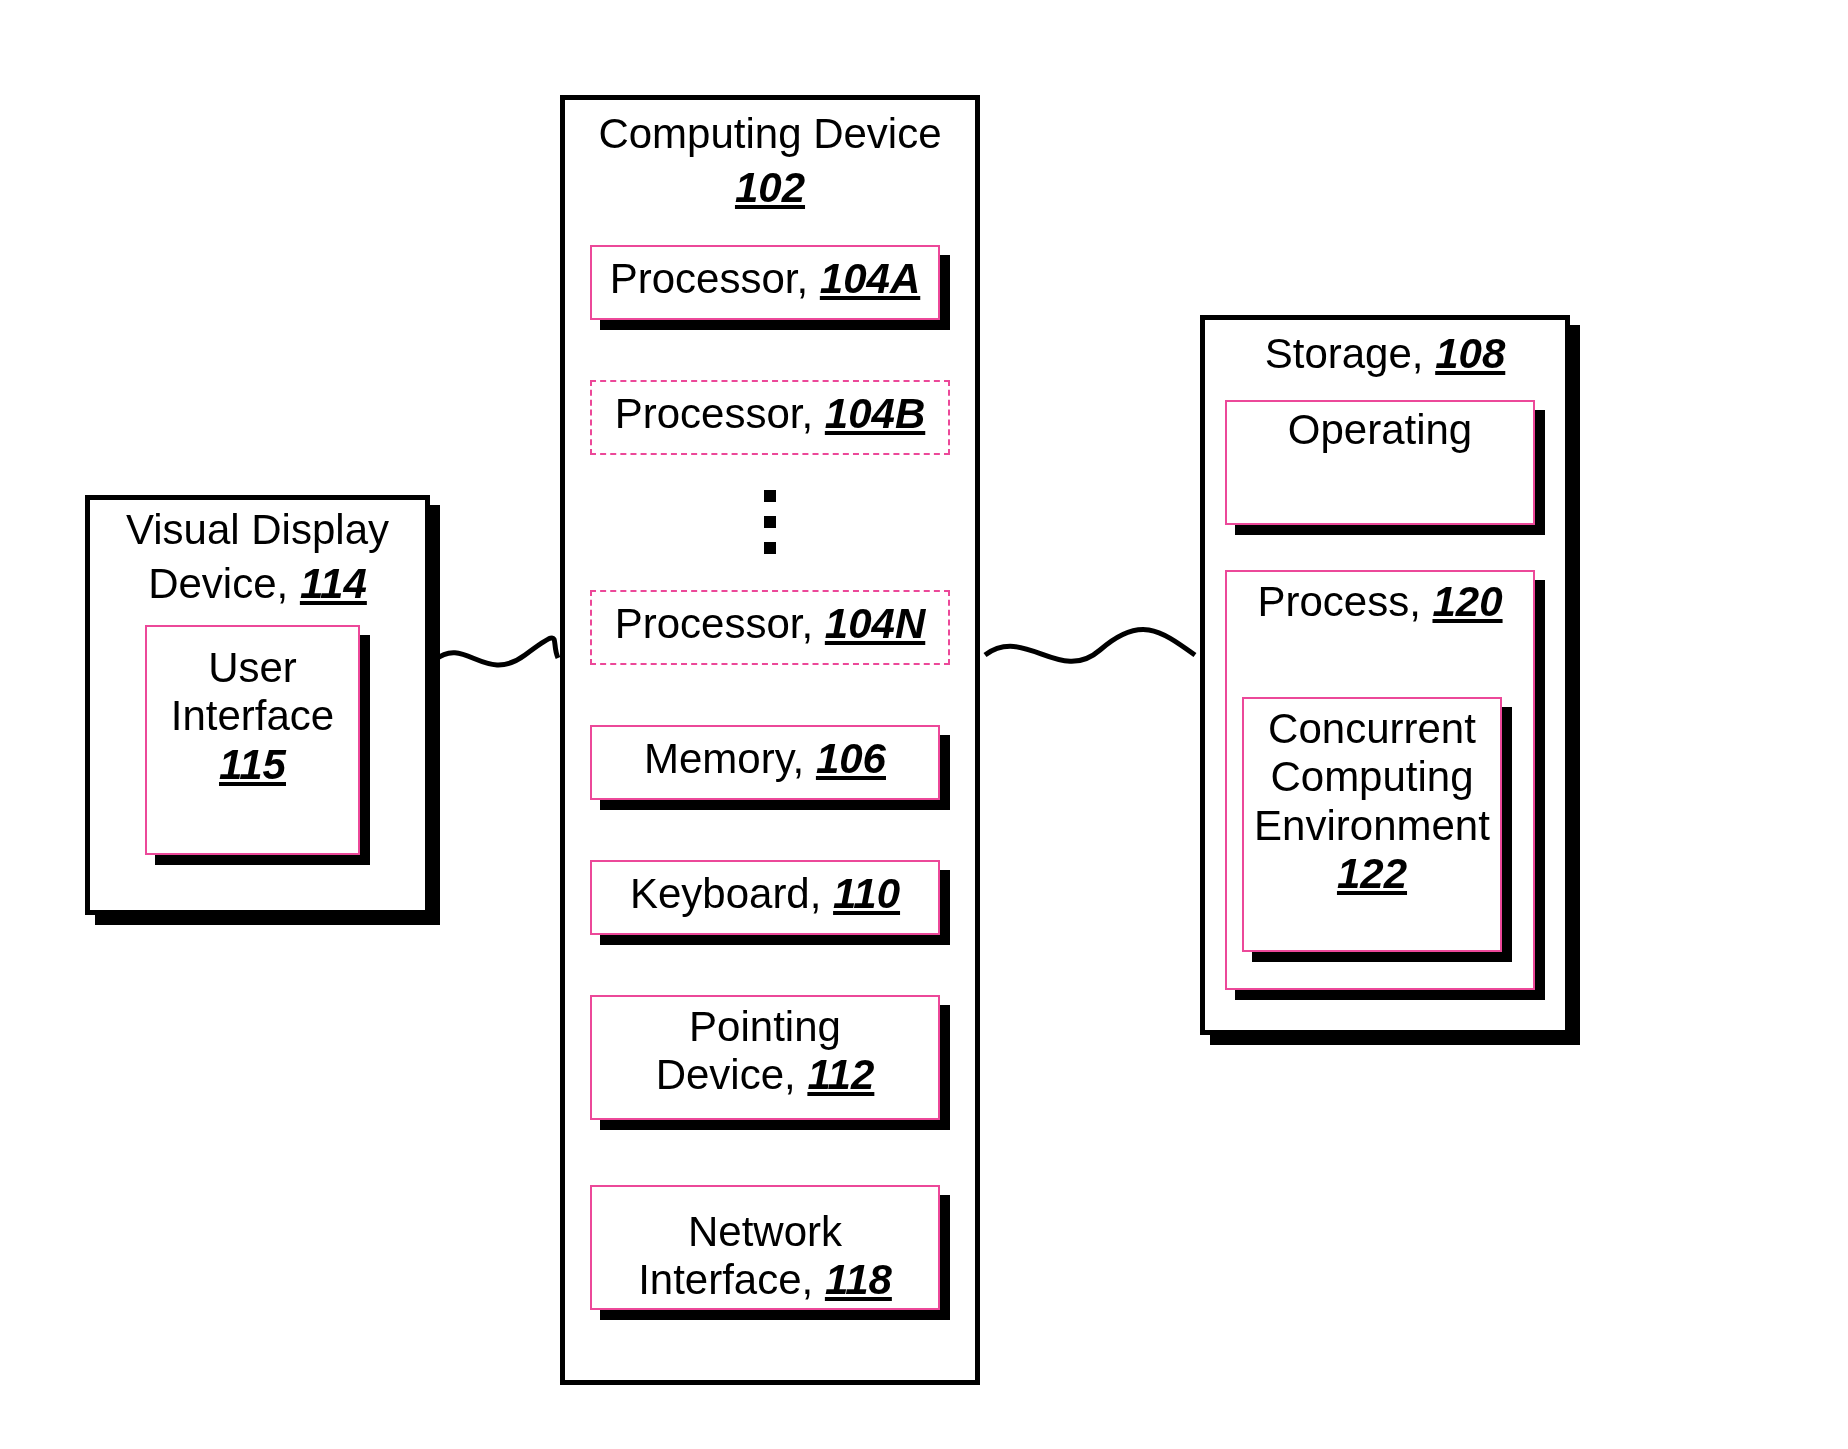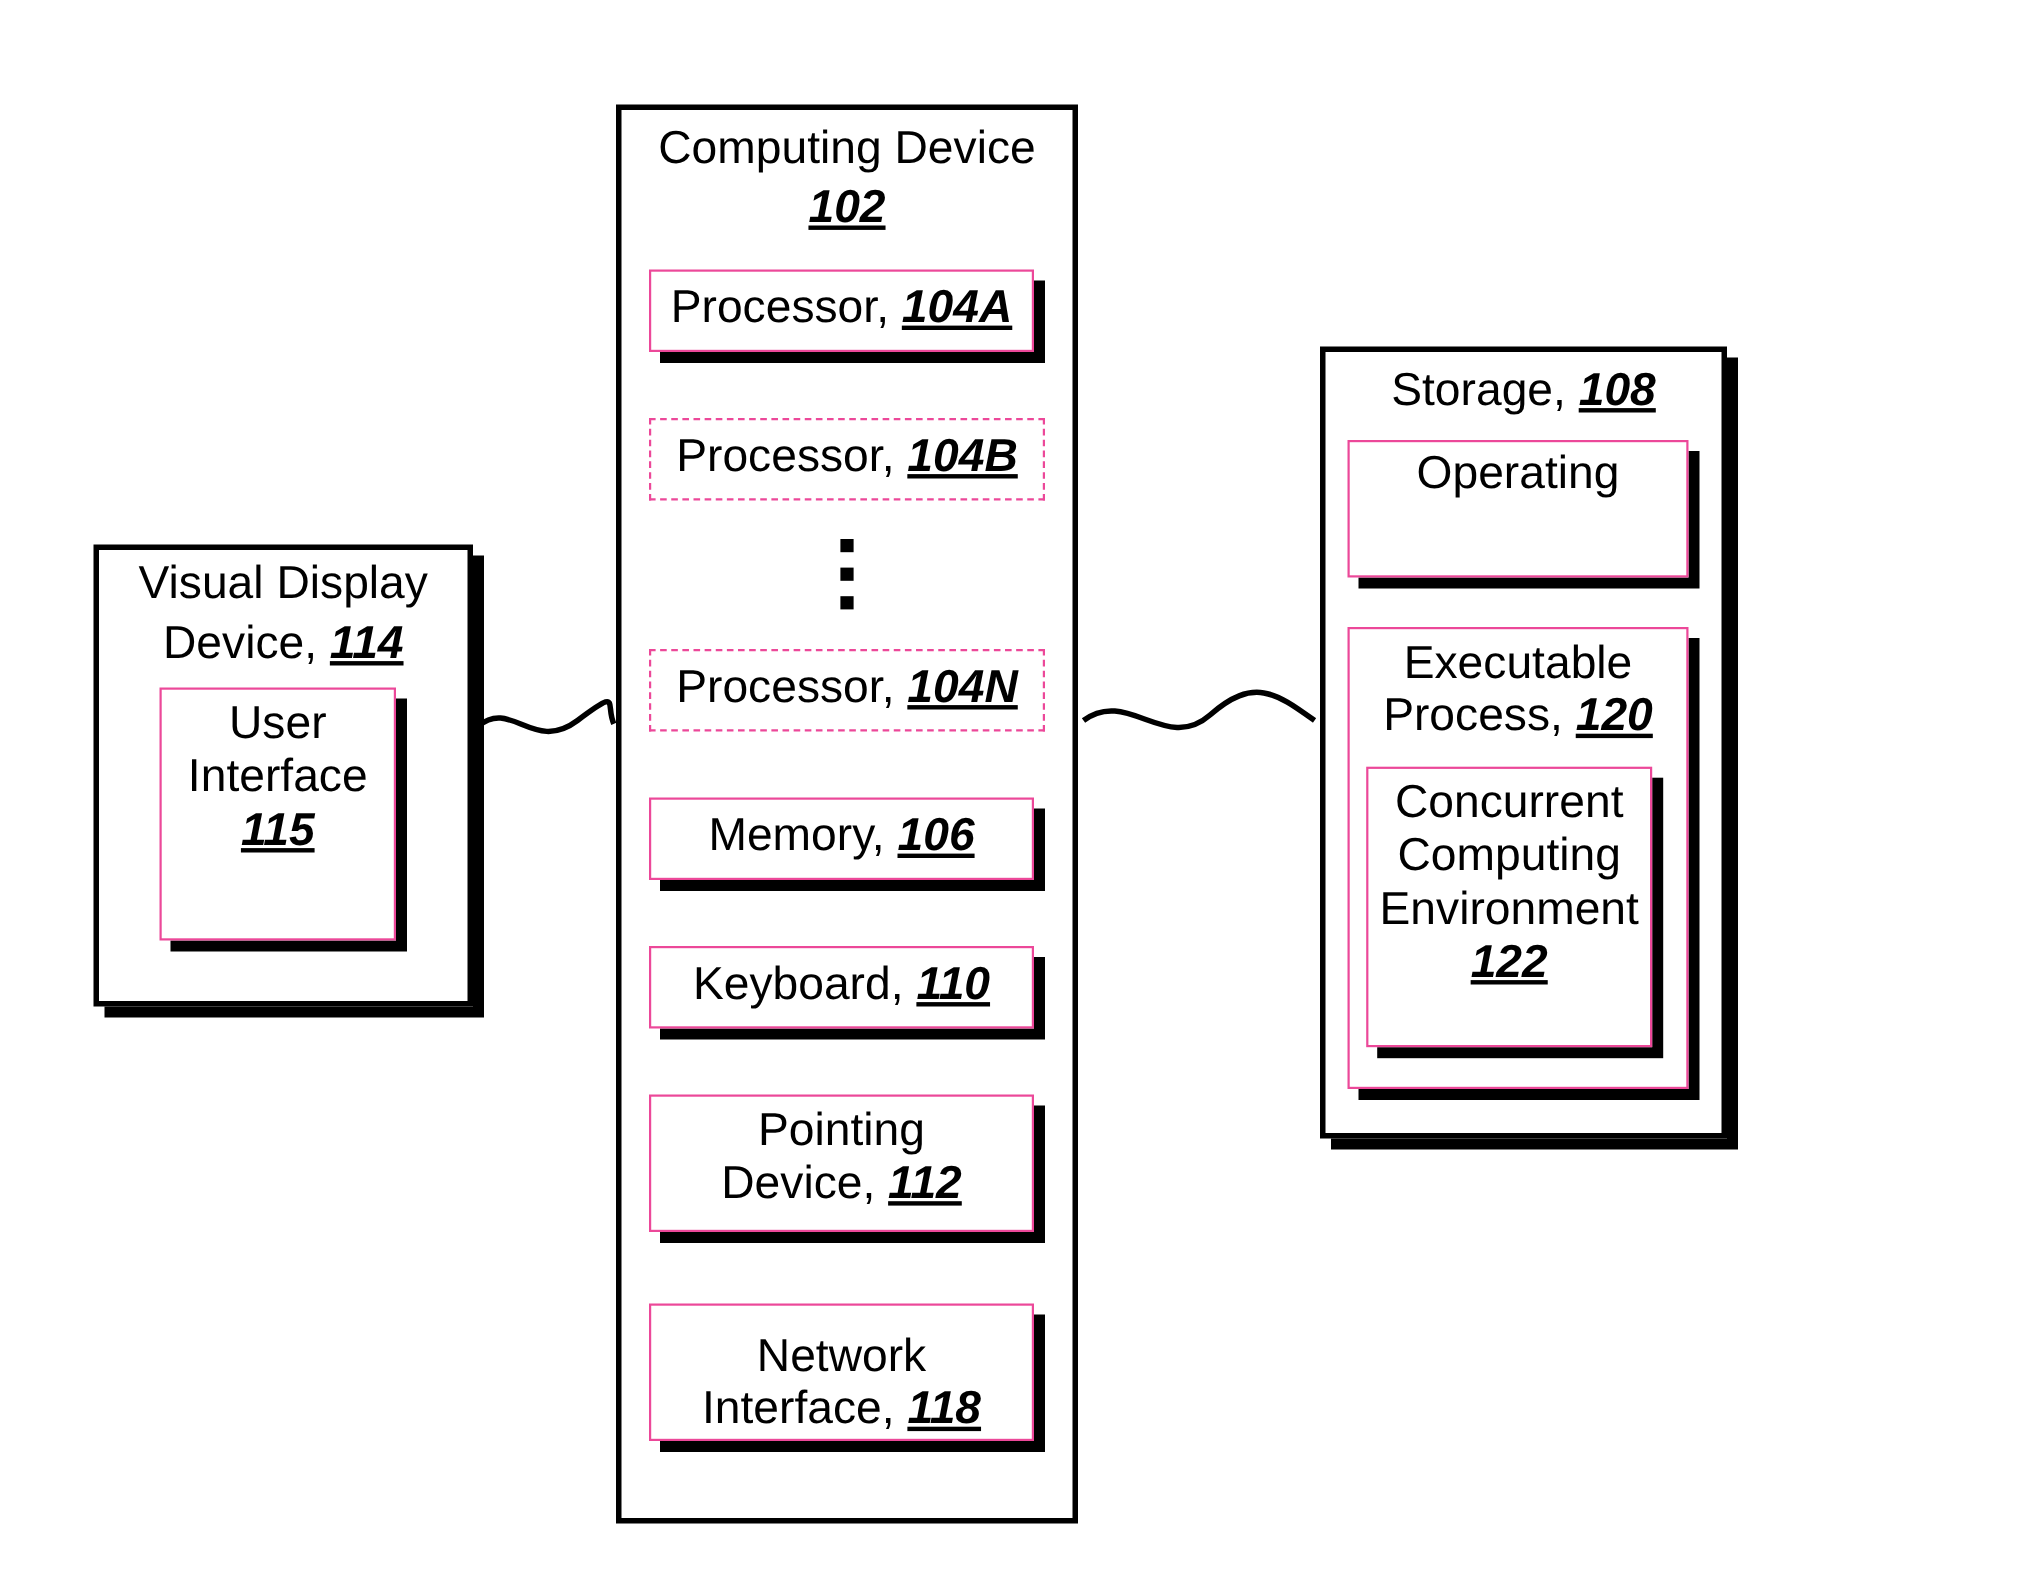--- a/index.html
+++ b/index.html
@@ -66,21 +66,21 @@
   }
 </style>
 </head>
 <body>
 
 <div class="box shadow" style="left:85px; top:455px; width:345px; height:420px;">
   <div class="title-line">Visual Display</div>
   <div class="title-line">
     <span>Device, </span><span class="ref">114</span>
   </div>
-  <div class="inner shadow" style="left:55px; top:125px; width:215px; height:230px; padding-top:6px;">
+  <div class="inner shadow" style="left:55px; top:125px; width:215px; height:230px; padding-top:17px;">
     <div class="label">User</div>
     <div class="label">Interface</div>
     <div class="label"><span class="ref">115</span></div>
   </div>
 </div>
 
 <svg class="connector" style="left:430px; top:630px; width:130px; height:60px;">
   <path d="M 5 30 C 35 5, 55 55, 95 25 S 120 10, 128 28" stroke="#000" stroke-width="5" fill="none"></path>
 </svg>
 
@@ -136,21 +136,20 @@
 <div class="box shadow" style="left:1200px; top:275px; width:370px; height:720px;">
   <div class="title-line" style="padding-top:10px;">
     <span>Storage, </span><span class="ref">108</span>
   </div>
 
   <div class="inner shadow" style="left:20px; top:80px; width:310px; height:125px; padding-top:4px;">
     <div class="label">Operating</div>
   </div>
 
   <div class="inner shadow" style="left:20px; top:250px; width:310px; height:420px; padding-top:6px;">
-    <div class="label">Executable</div>
     <div class="label">
       <span>Process, </span><span class="ref">120</span>
     </div>
 
     <div class="inner shadow" style="left:15px; top:125px; width:260px; height:255px; padding-top:6px;">
       <div class="label">Concurrent</div>
       <div class="label">Computing</div>
       <div class="label">Environment</div>
       <div class="label"><span class="ref">122</span></div>
     </div>

